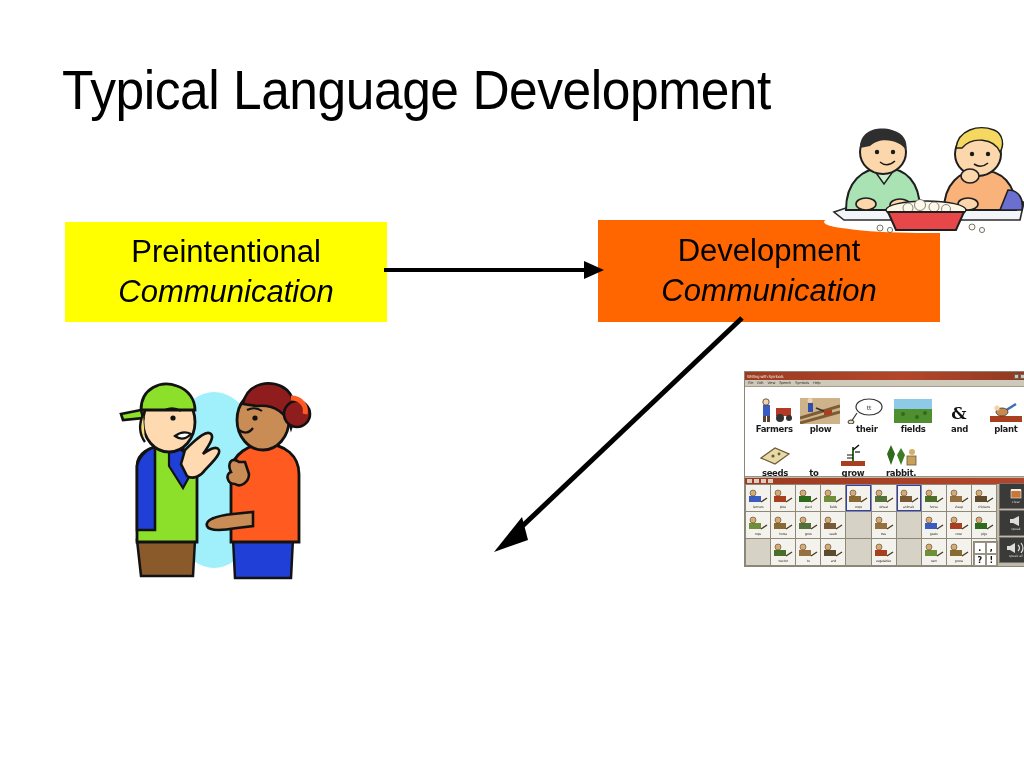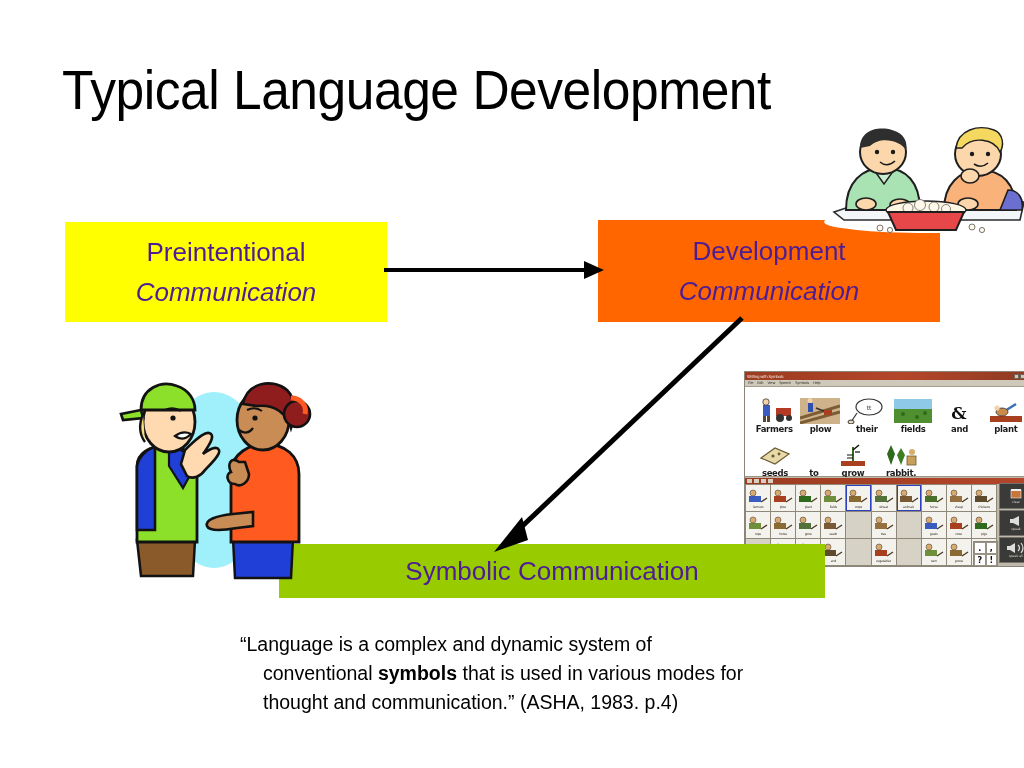--- a/index.html
+++ b/index.html
@@ -30,22 +30,22 @@
     transform-origin: left center;
     white-space: nowrap;
   }
 
   
   .stage-box {
     position: absolute;
     display: flex;
     flex-direction: column;
     justify-content: center;
-    color: #4c1d95;
-    font-size: 26px;
+    color: #000000;
+    font-size: 31px;
     line-height: 40px;
   }
   #box-preintentional {
     left: 33px; top: 222px;
     width: 322px; height: 100px;
     background: #ffff00;
     text-align: center;
   }
   #box-intentional {
     left: 566px; top: 220px;
@@ -273,23 +273,20 @@
   <div id="box-preintentional" class="stage-box">
     <span class="stage-line-1">Preintentional</span>
     <span class="stage-line-2">Communication</span>
   </div>
 
   <div id="box-intentional" class="stage-box">
     <span class="stage-line-1">Development</span>
     <span class="stage-line-2">Communication</span>
   </div>
 
-  <div id="box-symbolic" class="stage-box">
-    <span>Symbolic Communication</span>
-  </div>
 
   <svg id="arrow-horizontal" viewBox="0 0 220 30">
     <line x1="0" y1="15" x2="200" y2="15" stroke="#000" stroke-width="4"></line>
     <polygon points="200,6 220,15 200,24" fill="#000"></polygon>
   </svg>
 
   <svg id="arrow-diagonal" viewBox="0 0 290 245">
     <line x1="270" y1="6" x2="42" y2="222" stroke="#000" stroke-width="5"></line>
     <polygon points="22,240 50,205 56,228" fill="#000"></polygon>
   </svg>
@@ -809,19 +806,14 @@
       </div>
       <div id="aac-punct">
         <span>.</span>
         <span>,</span>
         <span>?</span>
         <span>!</span>
       </div>
     </div>
   </div>
 
-  <div id="quote-block">
-    <span class="q-line">“Language is a complex and dynamic system of</span>
-    <span class="q-line indent"><span>conventional </span><b>symbols</b><span> that is used in various modes for</span></span>
-    <span class="q-line indent">thought and communication.” (ASHA, 1983. p.4)</span>
-  </div>
 
 </div>
 
 </body></html>

